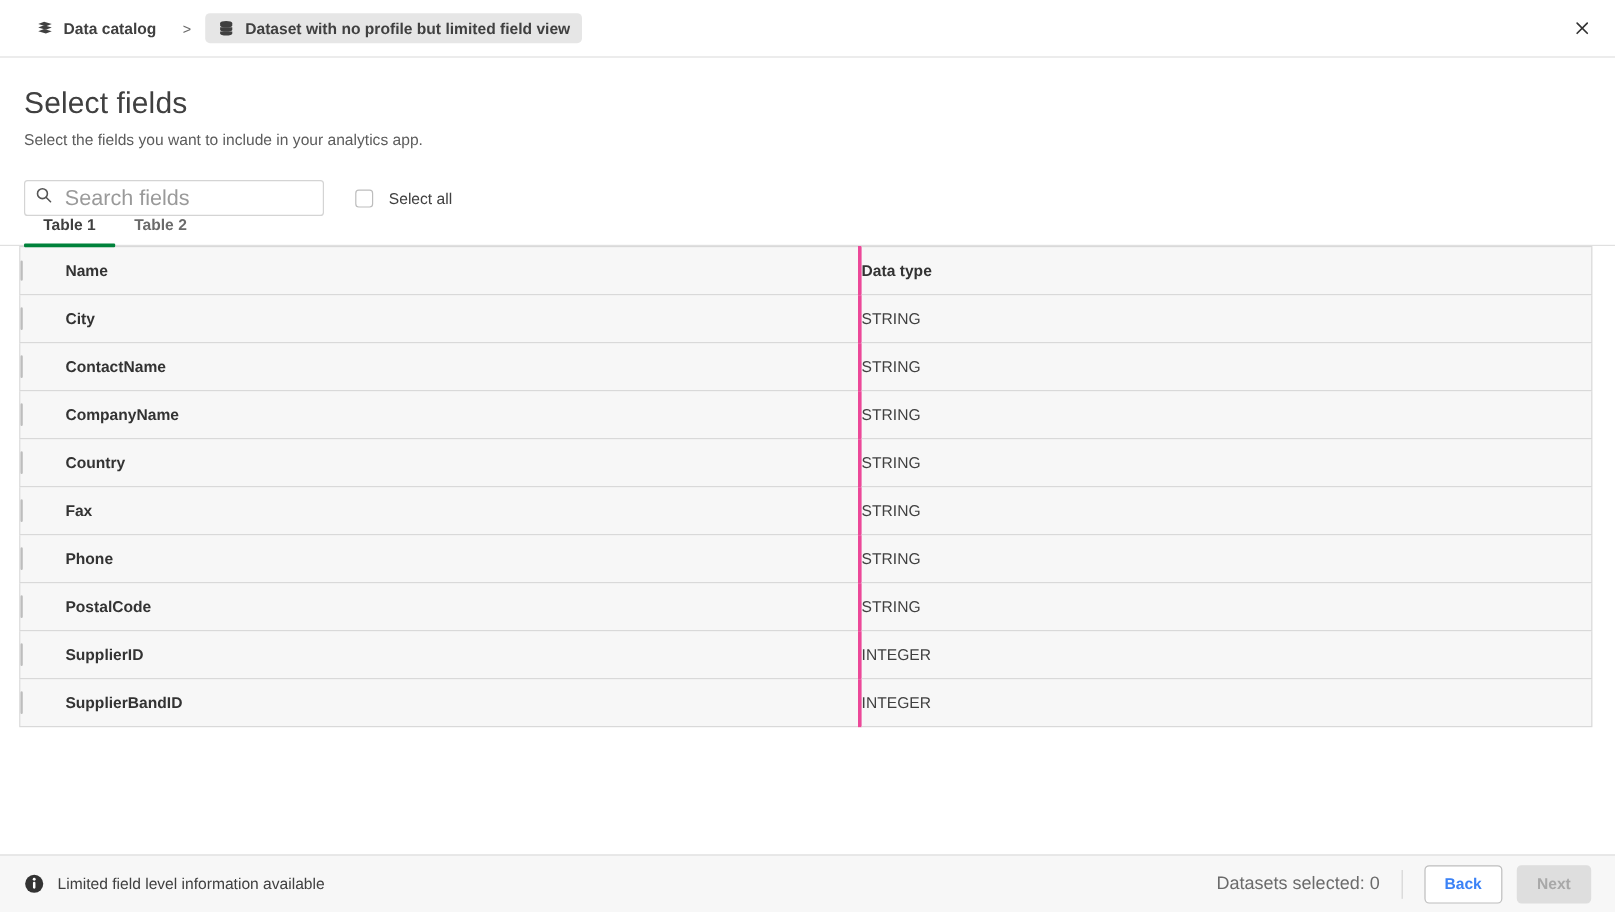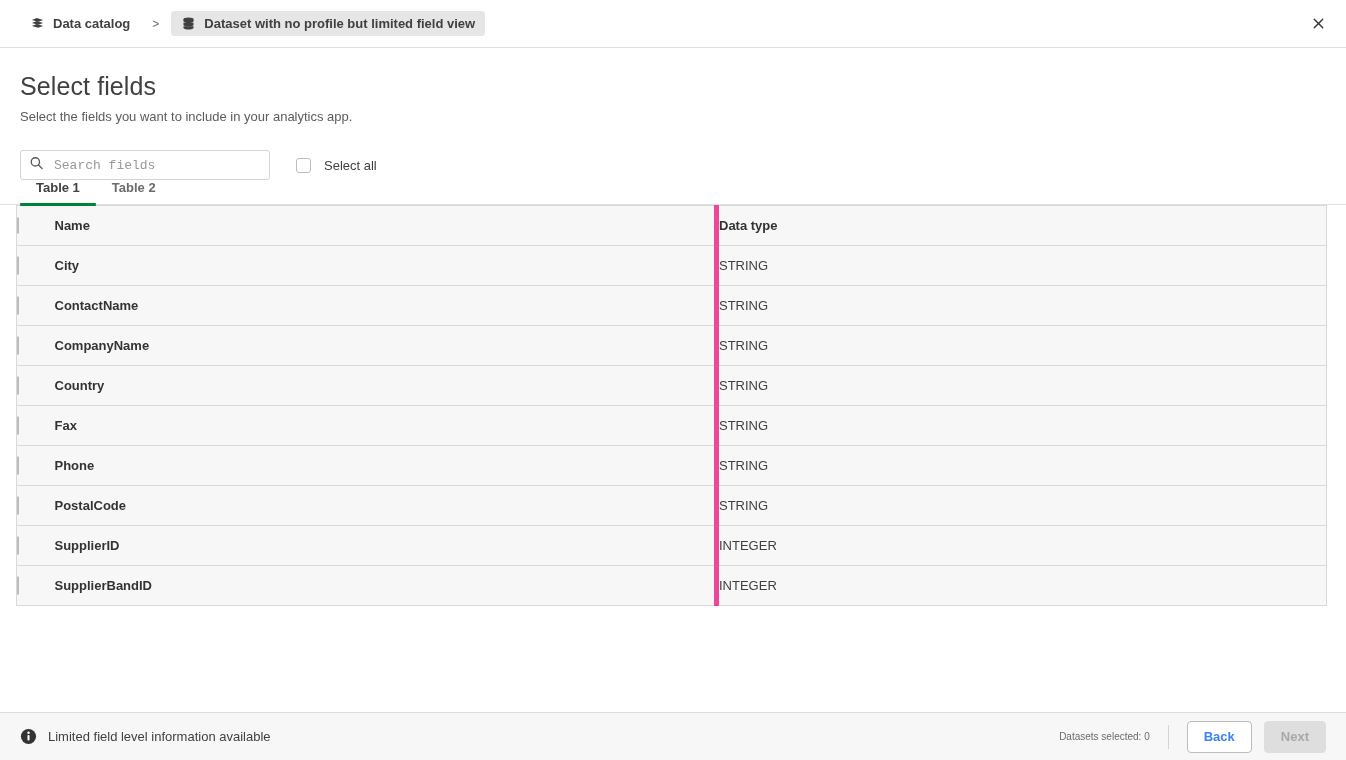--- a/index.html
+++ b/index.html
@@ -81,22 +81,22 @@
     position: relative;
     width: 250px;
     height: 30px;
   }
   .search-input {
     width: 100%; height: 100%;
     border: 1px solid #d4d4d4;
     border-radius: 3px;
     background: #ffffff;
     padding: 0 8px 0 33px;
-    font-size: 13px;
-    font-family: Liberation Mono, monospace;
+    font-size: 18px;
+    font-family: Liberation Sans, sans-serif;
     color: #333;
     outline: none;
   }
   .search-input::placeholder { color: #9a9a9a; }
   .search-icon {
     position: absolute;
     left: 9px; top: 50%;
     transform: translateY(-50%);
     pointer-events: none;
   }
@@ -174,21 +174,21 @@
     text-align: left;
     vertical-align: middle;
   }
   .tbl thead th {
     border-top: 1px solid #d9d9d9;
     font-size: 13px;
     font-weight: bold;
     color: #333333;
   }
   .col-check { width: 38px; }
-  .col-name  { width: 662px; border-right: 5px solid #ec4899; }
+  .col-name  { width: 662px; border-right: 3px solid #ec4899; }
   .col-type  { width: 610px; }
   .cell-pad-check { padding-left: 11px; }
   .cell-pad-name  { padding-left: 22px; }
   .cell-pad-type  { padding-left: 15px; }
   .tbl tbody td.name-cell {
     font-size: 13px;
     font-weight: bold;
     color: #333333;
   }
   .tbl tbody td.type-cell {
@@ -213,21 +213,21 @@
     font-size: 13px;
     color: #404040;
   }
   .footer-right {
     margin-left: auto;
     display: flex;
     align-items: center;
     gap: 0;
   }
   .ds-count {
-    font-size: 10px;
+    font-size: 15px;
     color: #6b6b6b;
     padding-right: 18px;
   }
   .vdiv {
     width: 1px;
     height: 24px;
     background: #d4d4d4;
     margin-right: 18px;
   }
   .btn {

